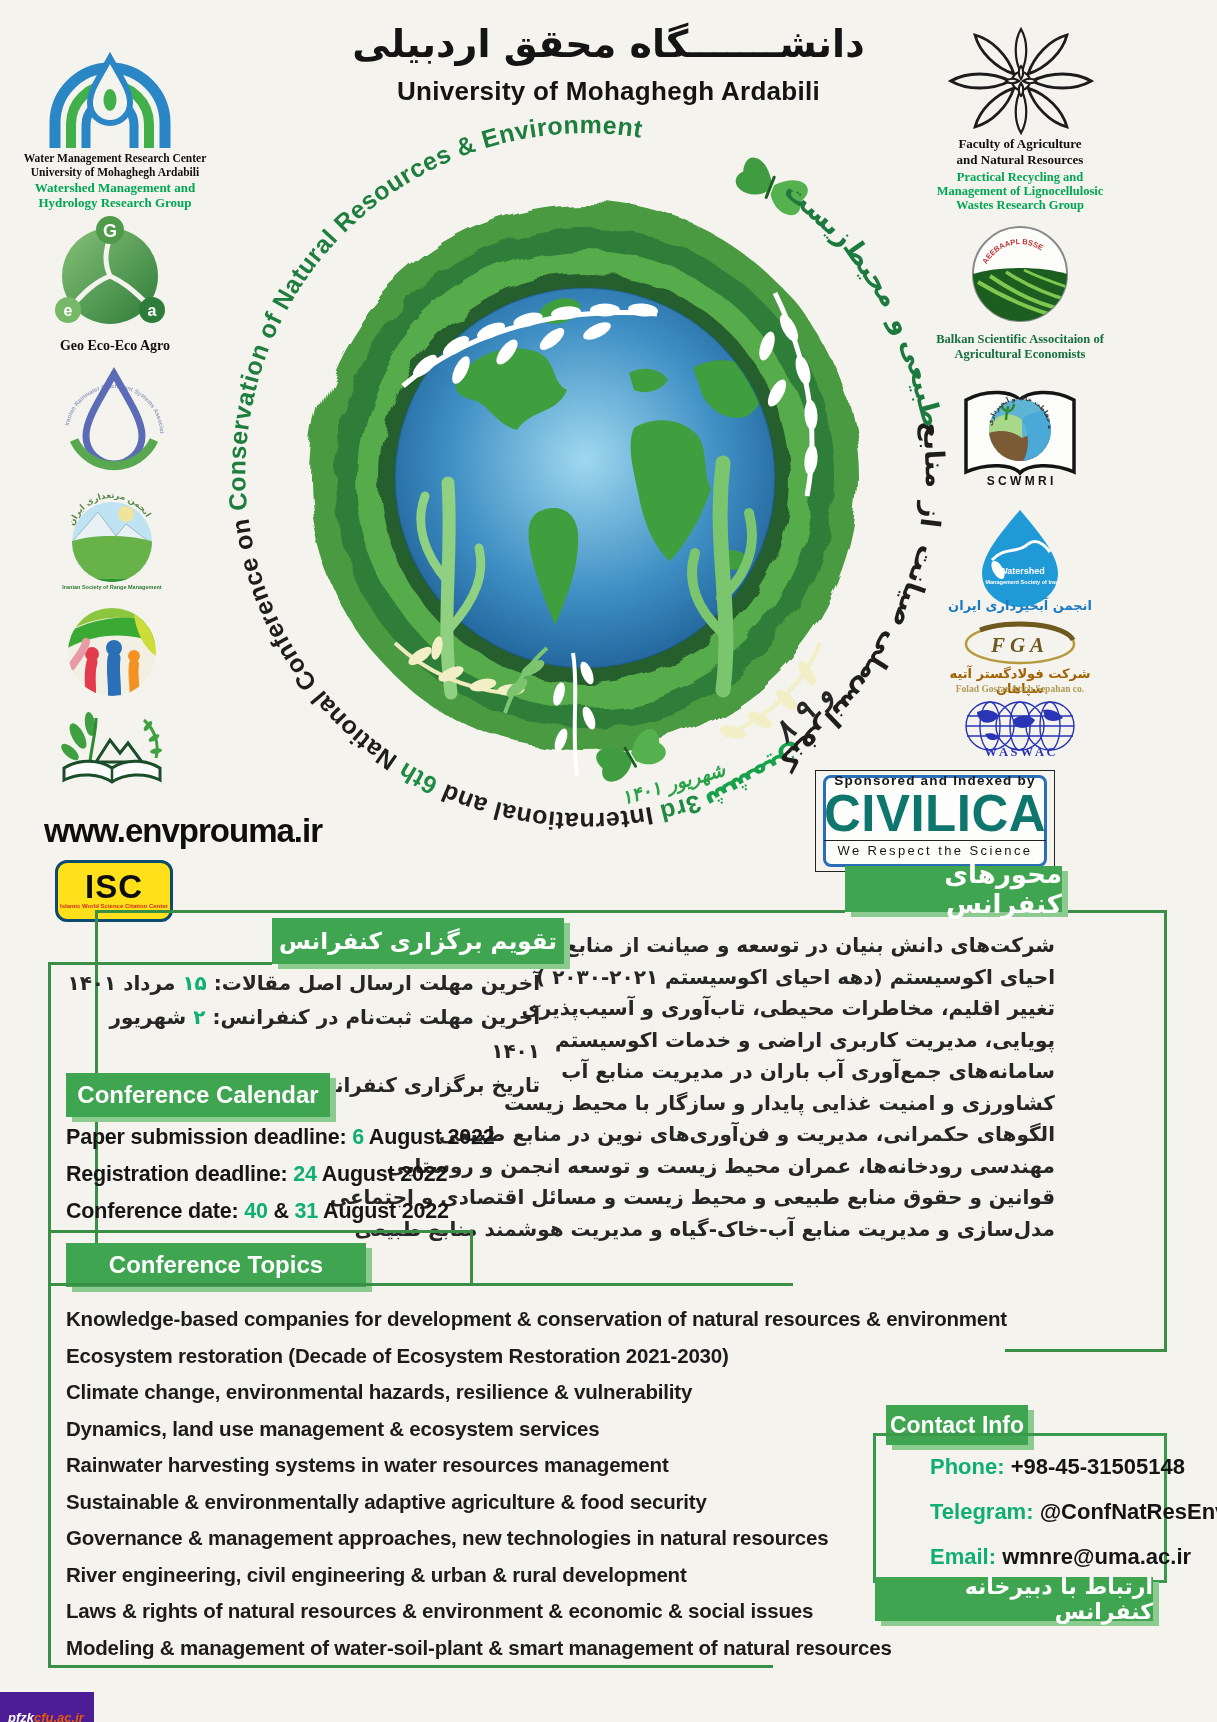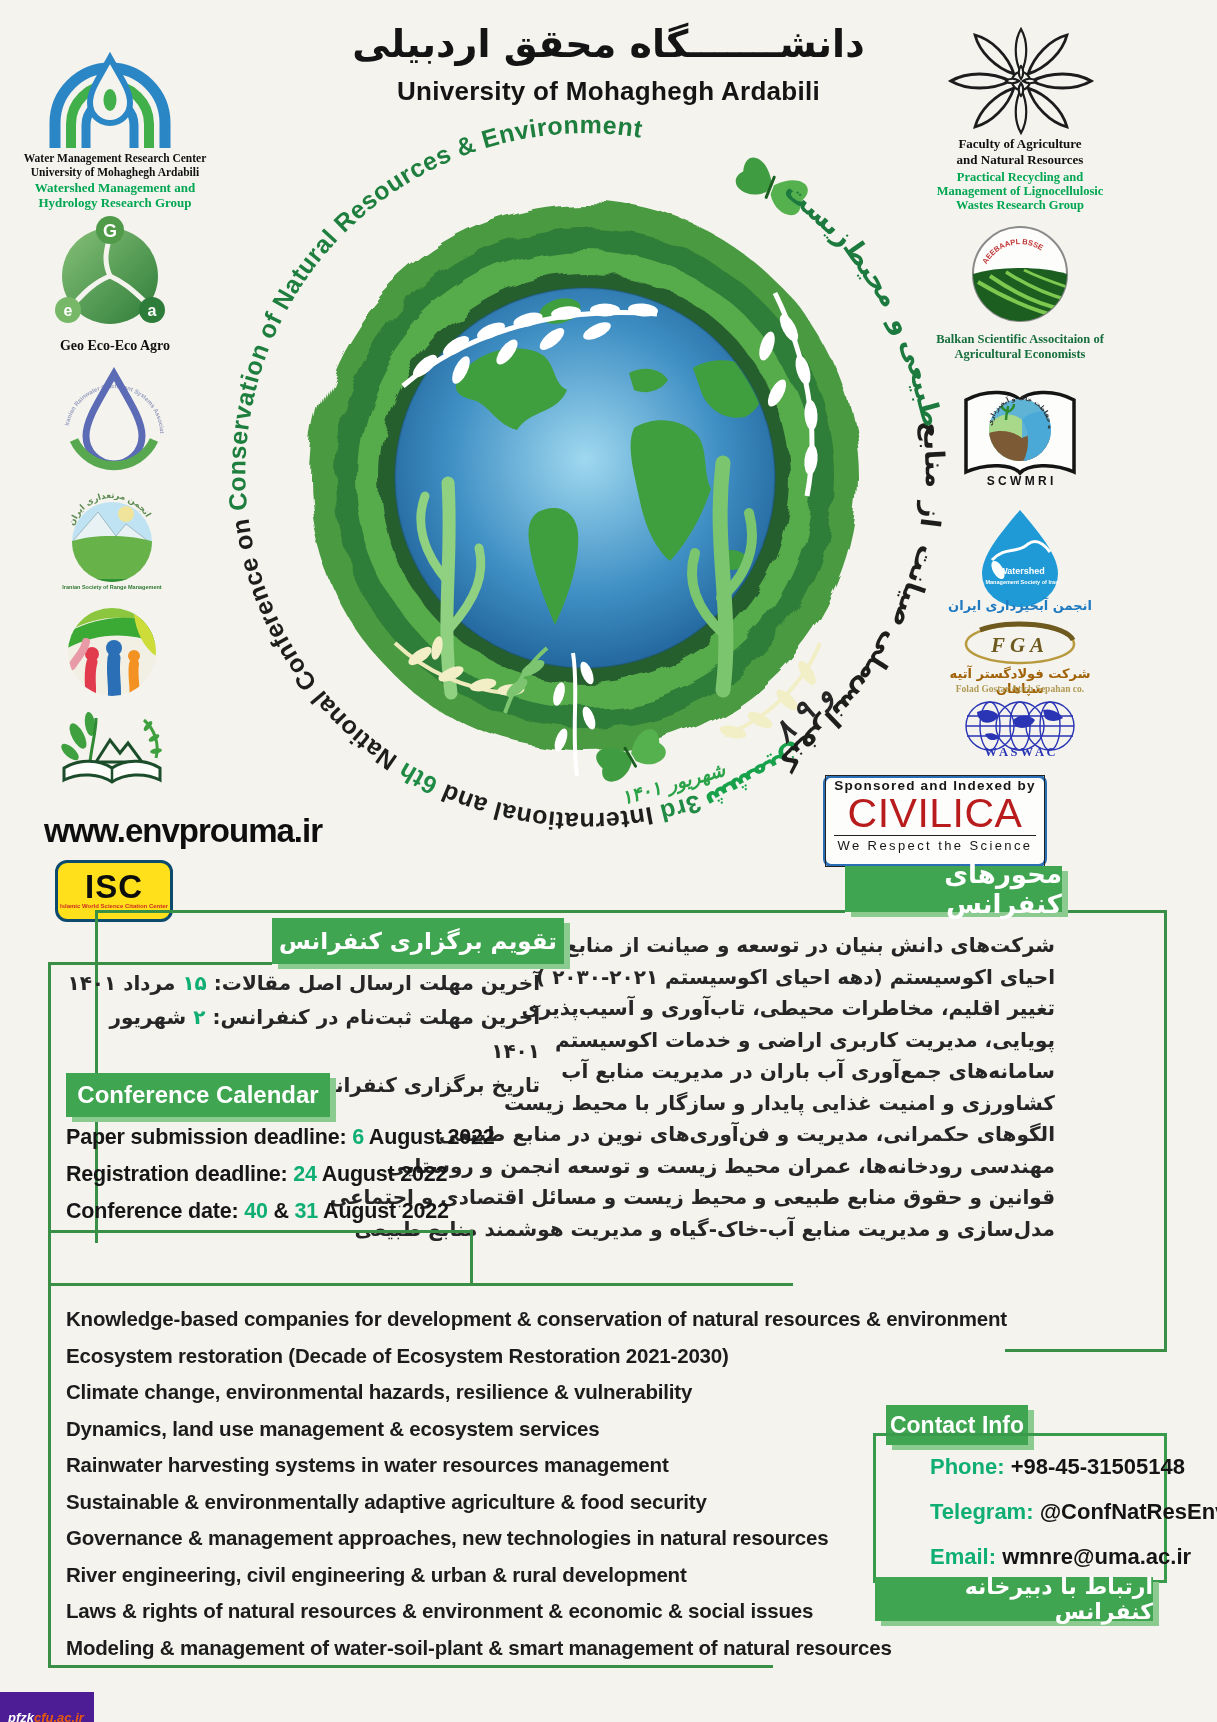--- a/index.html
+++ b/index.html
@@ -23,21 +23,21 @@
   .website{left:44px;top:812px;font-size:33px;font-weight:700;letter-spacing:-1px;color:#0e0e0e;}
   .isc-box{left:55px;top:860px;width:112px;height:56px;background:#ffe01a;border:3px solid #0c4a6e;
            border-radius:12px;display:flex;flex-direction:column;align-items:center;justify-content:center;}
   .isc-label{font-size:33px;font-weight:700;color:#0d0d0d;line-height:.85;letter-spacing:1px;}
   .isc-cap{font-size:6px;font-weight:700;color:#cf2b24;margin-top:1px;}
   
   .civilica{left:823px;top:775px;width:218px;height:86px;background:#fdfdfb;border:3px solid #2a6fb5;
             border-radius:8px;display:flex;align-items:center;justify-content:center;}
   .civ-inner{border:1.5px solid #222;padding:2px 8px 13px;text-align:center;}
   .civ-l1{font-size:13.5px;font-weight:700;letter-spacing:1.2px;color:#171717;white-space:nowrap;}
-  .civ-name{font-size:41px;font-weight:400;color:#b91c1c;letter-spacing:.5px;line-height:1;}
+  .civ-name{font-size:51px;font-weight:700;color:#0f766e;letter-spacing:.5px;line-height:1;}
   .civ-tag{font-size:13px;font-weight:400;letter-spacing:2.4px;color:#171717;border-top:1.5px solid #222;
            padding-top:2px;margin-top:1px;white-space:nowrap;}
   
   .g-bar{background:#3fa551;color:#fff;font-weight:700;display:flex;align-items:center;justify-content:center;
          box-shadow:6px 5px 0 #8ccb90;}
   
   .bl{background:#3a8f47;}
   
   .fa-topics{left:150px;top:930px;width:905px;text-align:right;font-size:20px;font-weight:700;color:#262626;}
   .fa-topic{line-height:31.5px;}
@@ -462,20 +462,21 @@
       <div class="cal-fa-line"><span>تاریخ برگزاری کنفرانس: </span><span class="hl">۸</span><span> و </span><span class="hl">۹</span><span> شهریور ۱۴۰۱</span></div>
     </div>
 
   <div class="ab g-bar" style="left:66px;top:1073px;width:264px;height:44px;font-size:24px">Conference Calendar</div>
   <div class="ab en-cal" id="en-cal">
       <div class="cal-en-line"><span>Paper submission deadline: </span><span class="hl">6</span><span> August 2022</span></div>
       <div class="cal-en-line"><span>Registration deadline: </span><span class="hl">24</span><span> August 2022</span></div>
       <div class="cal-en-line"><span>Conference date: </span><span class="hl">40</span><span> &amp; </span><span class="hl">31</span><span> August 2022</span></div>
     </div>
 
+  <div class="ab g-bar" style="left:66px;top:1243px;width:300px;height:44px;font-size:24px">Conference Topics</div>
   <div class="ab bl" style="left:48px;top:1283px;width:745px;height:3px"></div>
   <div class="ab bl" style="left:48px;top:1283px;width:3px;height:385px"></div>
   <div class="ab bl" style="left:48px;top:1665px;width:725px;height:3px"></div>
   <div class="ab en-topics" id="en-topics">
       <div class="en-topic">Knowledge-based companies for development &amp; conservation of natural resources &amp; environment</div>
       <div class="en-topic">Ecosystem restoration (Decade of Ecosystem Restoration 2021-2030)</div>
       <div class="en-topic">Climate change, environmental hazards, resilience &amp; vulnerability</div>
       <div class="en-topic">Dynamics, land use management &amp; ecosystem services</div>
       <div class="en-topic">Rainwater harvesting systems in water resources management</div>
       <div class="en-topic">Sustainable &amp; environmentally adaptive agriculture &amp; food security</div>

